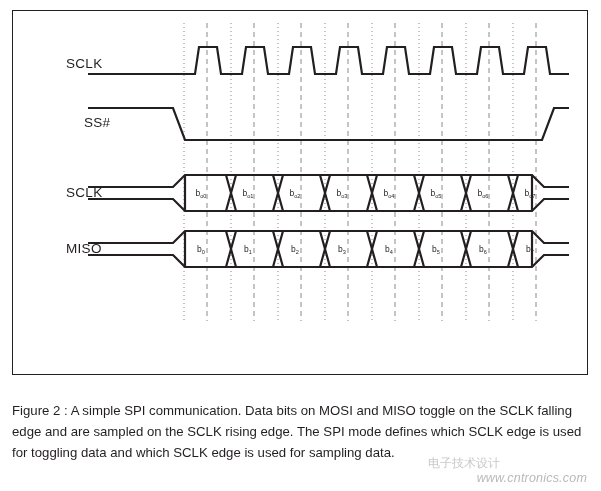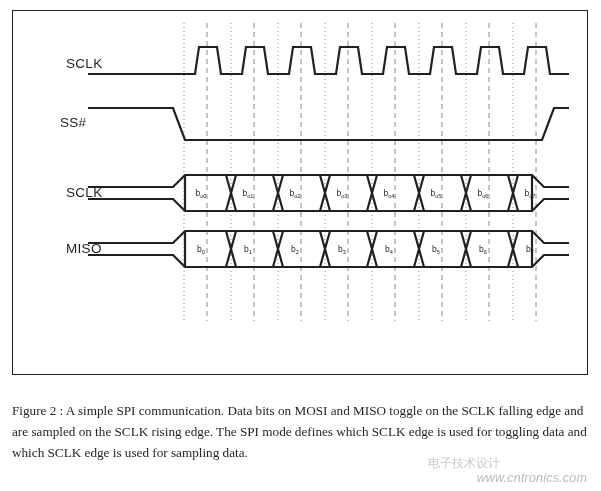--- a/index.html
+++ b/index.html
@@ -46,21 +46,21 @@
     margin-left: 35px;
   }
   .caption {
     position: absolute;
     left: 12px;
     top: 400px;
     width: 578px;
     font-size: 13.2px;
     line-height: 21px;
     color: #231f20;
-    font-family: Liberation Serif, serif;
+    font-family: Liberation Sans, sans-serif;
   }
   .watermark {
     position: absolute;
     right: 14px;
     bottom: 6px;
     font-size: 12.5px;
     color: #b9b9b9;
     font-family: "Liberation Sans", sans-serif;
     letter-spacing: 0.2px;
     font-style: italic;
@@ -176,21 +176,21 @@
         <text class="bit-label" x="329" y="241" text-anchor="middle">b<tspan class="bit-sub" dy="2">3</tspan></text>
         <text class="bit-label" x="376" y="241" text-anchor="middle">b<tspan class="bit-sub" dy="2">4</tspan></text>
         <text class="bit-label" x="423" y="241" text-anchor="middle">b<tspan class="bit-sub" dy="2">5</tspan></text>
         <text class="bit-label" x="470" y="241" text-anchor="middle">b<tspan class="bit-sub" dy="2">6</tspan></text>
         <text class="bit-label" x="517" y="241" text-anchor="middle">b<tspan class="bit-sub" dy="2">7</tspan></text>
       </g>
 
     </svg>
 
     <span class="signal-label" style="left:18px; top:45px;">SCLK</span>
-    <span class="signal-label" style="left:12px; top:104px;">SS#</span>
+    <span class="signal-label" style="left:36px; top:104px;">SS#</span>
     <span class="signal-label" style="left:18px; top:174px;">SCLK</span>
     <span class="signal-label" style="left:18px; top:230px;">MISO</span>
 
   </div>
 
   <div class="caption">Figure 2 : A simple SPI communication. Data bits on MOSI and MISO toggle on the SCLK falling edge and are sampled on the SCLK rising edge. The SPI mode defines which SCLK edge is used for toggling data and which SCLK edge is used for sampling data.</div>
 
   <div class="watermark-cn">电子技术设计</div>
   <div class="watermark">www.cntronics.com</div>
 

